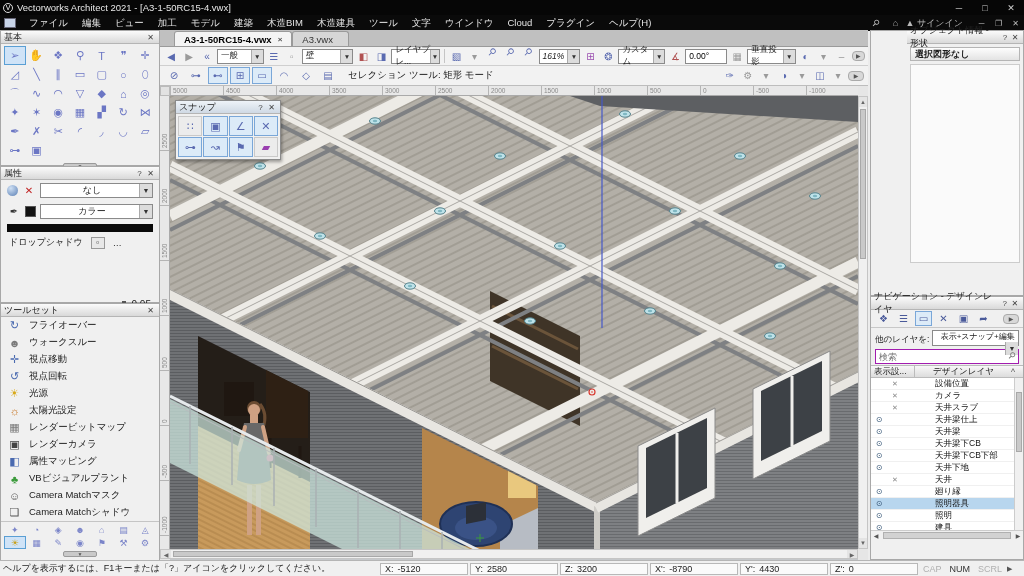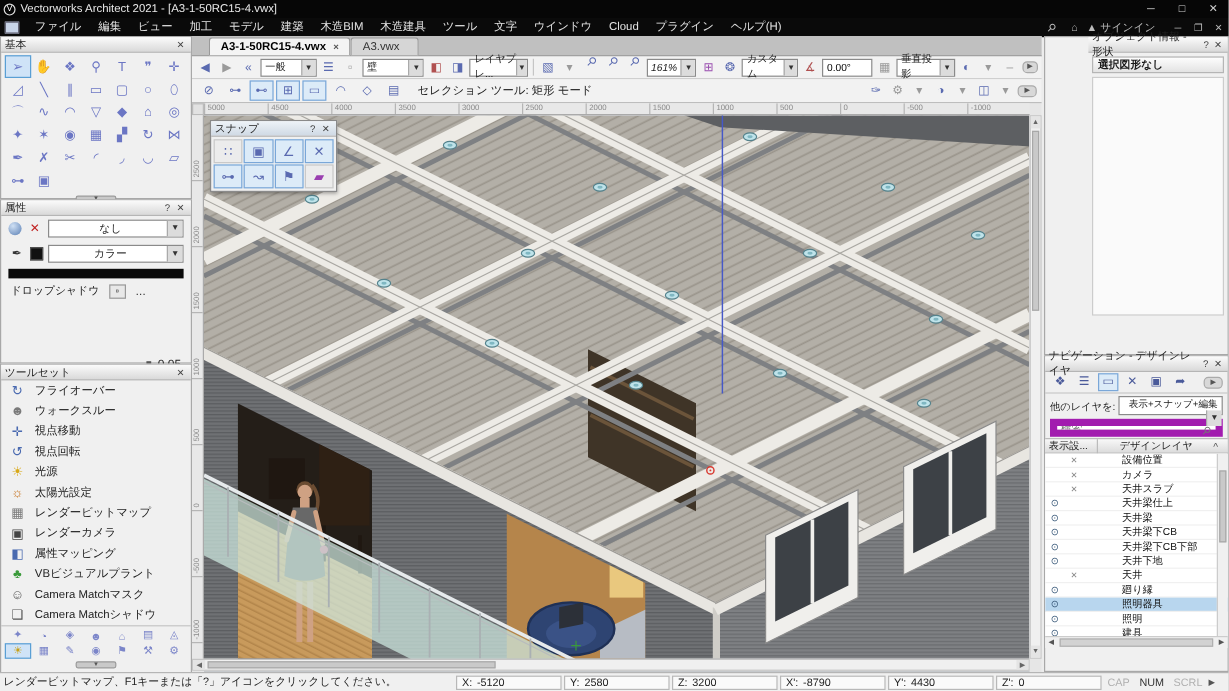--- a/index.html
+++ b/index.html
@@ -97,21 +97,21 @@
   .ovf{margin-left:auto;width:16px;height:10px;background:#d8d8d8;border:1px solid #aaa;border-radius:4px;font-size:6px;text-align:center;line-height:9px;color:#555;}
   #oi-none{margin:3px;height:14px;background:linear-gradient(#fdfdfd,#e3e3e3);border:1px solid #b5b5b5;font-size:9px;font-weight:bold;display:flex;align-items:center;padding-left:4px;}
   #oi-blank{margin:0 3px;height:199px;background:#fafafa;border:1px solid #cccccc;}
   #name-row{display:flex;align-items:center;height:16px;padding:0 4px;gap:3px;font-size:9px;}
   #name-row input{flex:1;height:12px;border:1px solid #999;background:#fff;}
   #nav-icons{display:flex;align-items:center;height:18px;padding:0 4px;gap:3px;border-bottom:1px solid #c8c8c8;}
   .nico{width:17px;height:15px;display:flex;align-items:center;justify-content:center;font-size:10px;color:#4a5a9a;border:1px solid transparent;}
   .nico.pressed{background:#dcebf8;border:1px solid #7aa7d8;}
   .nav-row{display:flex;align-items:flex-end;padding:2px 4px;gap:3px;font-size:8.5px;}
   .nav-row .lab{white-space:nowrap;color:#222;}
-  #nav-search{display:flex;margin:1px 4px;height:15px;border:6px solid #a21caf;background:#fff;}
+  #nav-search{display:flex;margin:1px 4px;height:15px;border:1px solid #a21caf;background:#fff;}
   #nav-search input{flex:1;border:none;outline:none;font-size:9px;padding-left:3px;background:transparent;}
   #nav-search .mag{width:14px;color:#777;font-size:9px;text-align:center;transform:rotate(45deg);}
   #ltable-head{display:flex;height:13px;background:linear-gradient(#f8f8f8,#dcdcdc);border-top:1px solid #bbb;border-bottom:1px solid #bbb;font-size:8.5px;align-items:center;}
   #ltable-head .h1{width:44px;padding-left:3px;border-right:1px solid #bbb;}
   #ltable-head .h2{flex:1;padding-left:18px;}
   #ltable-head .sort{width:12px;color:#555;}
   #llist{height:152px;overflow:hidden;background:#fff;position:relative;}
   .lrow{display:flex;align-items:center;height:12px;font-size:8.5px;border-bottom:1px solid #f0f0f0;cursor:default;}
   .lrow.sel{background:#b8d6ee;}
   .lrow .c1{width:16px;text-align:center;color:#3a5a7a;font-size:8px;}
@@ -946,21 +946,21 @@
       </div>
       <div id="nav-hscroll">
         <span class="ar">◀</span>
           <span class="ht"></span>
           <span class="ar">▶</span>
       </div>
     </div>
   </div>
 
   <div id="statusbar">
-    <span id="status-help">レンダービットマップ、F1キーまたは「?」アイコンをクリックしてください。</span>
+    <span id="status-help">ヘルプを表示するには、F1キーまたは「?」アイコンをクリックしてください。</span>
 
       <span class="coord">
         <span>X:</span>
         <span>-5120</span>
       </span>
 
       <span class="coord">
         <span>Y:</span>
         <span>2580</span>
       </span>

